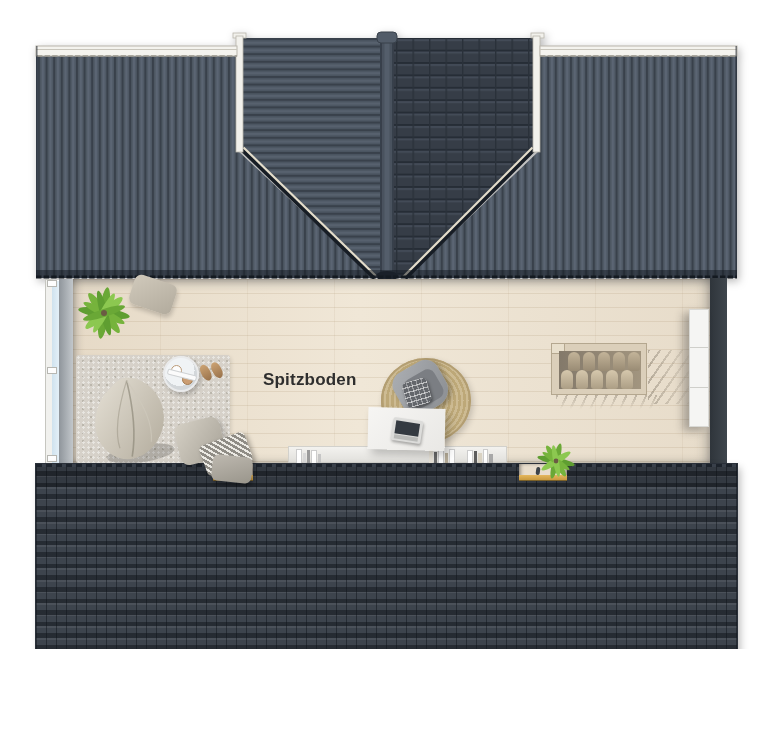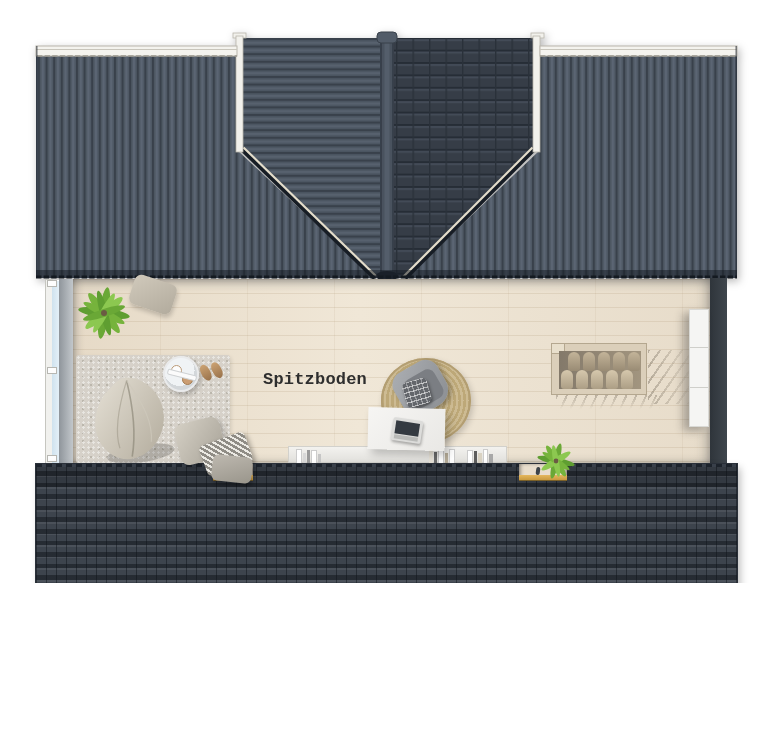--- a/index.html
+++ b/index.html
@@ -1,17 +1,17 @@
 <!DOCTYPE html>
 <html style="--roof_metal: #4e5864; --roof_metal_dark: #39414b; --roof_gable_tiles: #363d47; --roof_bottom: #3d444d; --gutter: #f4f3ee; --floor_wood: #e9decd; --rug: #d6d1c9; --round_rug: #bda878; --accent_sill: #c99a3f; --window_glass: #cfe2ee; --wall_dark: #3f464d; --wall_light: #c2c7cb; --cabinet: #f5f5f3; --stairs_wood: #dbcfba; --plant_green: #76b33c; --label_text: #2e2e2e;"><head>
 <meta charset="utf-8">
 <style>
   html,body{margin:0;padding:0;background:#fff;}
-  .scene{position:relative;width:775px;height:583px;background:#fff;overflow:hidden;
-         font-family:Liberation Mono, monospace;}
+  .scene{position:relative;width:775px;height:649px;background:#fff;overflow:hidden;
+         font-family:Liberation Sans, sans-serif;}
 
   
   .top-roof-svg{position:absolute;left:0;top:0;filter:drop-shadow(2px 3px 4px rgba(0,0,0,.28));}
 
   
   .floor-base{position:absolute;left:73px;top:279px;width:637px;height:185px;
     background-color:var(--floor_wood,#e9decd);
     background-image:
       repeating-linear-gradient(180deg, rgba(165,140,105,.18) 0 1px, transparent 1px 14px),
       repeating-linear-gradient(90deg, rgba(165,140,105,.10) 0 1px, transparent 1px 87px),

